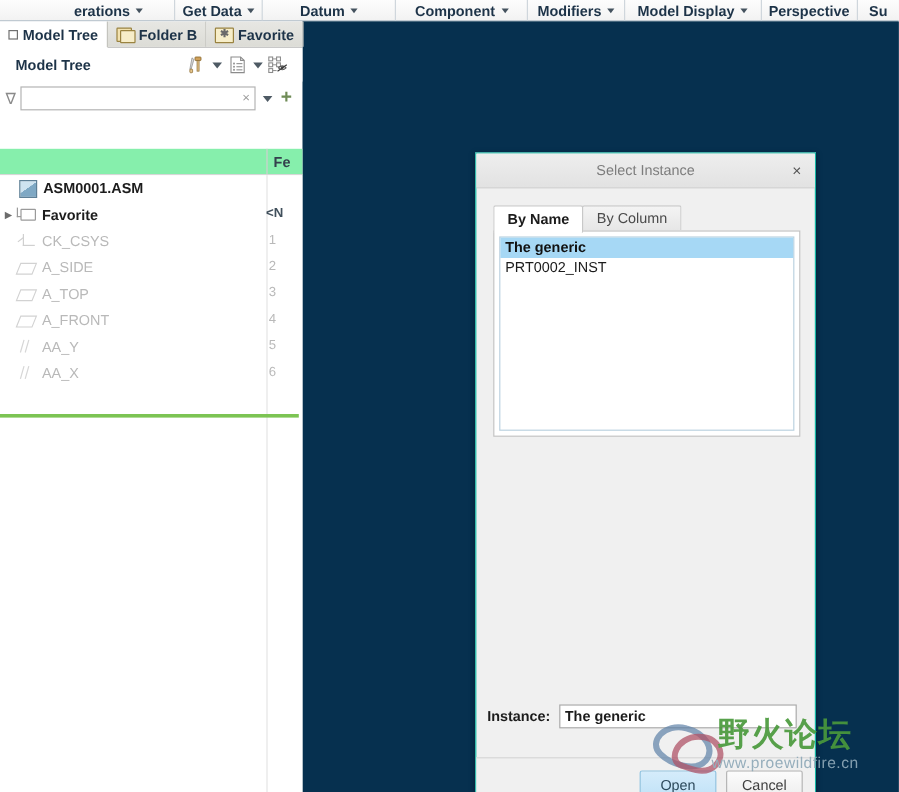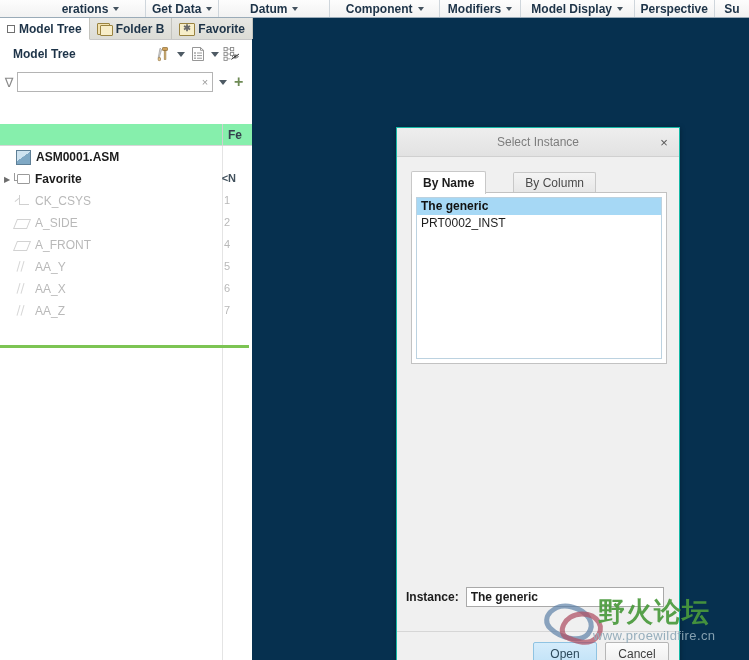--- a/index.html
+++ b/index.html
@@ -287,21 +287,21 @@
   }
   .dlg-close {
     position: absolute; right: 6px; top: 5px;
     width: 18px; height: 18px;
     display: flex; align-items: center; justify-content: center;
     font-size: 13px; color: #555; cursor: default;
   }
 
   .dtabs {
     position: absolute; left: 14px; top: 43px;
-    display: flex; align-items: center; gap: 28px;
+    display: flex; align-items: flex-start;
   }
   .dtab {
     height: 20px; padding: 0 11px;
     display: flex; align-items: center;
     font-size: 12px; color: #4a4a4a;
     background: linear-gradient(#f4f4f4,#e6e6e6);
     border: 1px solid #c8c8c8; border-bottom: none;
     border-radius: 2px 2px 0 0;
     margin-right: -1px;
     cursor: default;
@@ -554,20 +554,28 @@
 
       <div class="tree-row dim">
         <span class="expander"></span>
         <span class="ic ic-plane">
             <span class="p"></span>
           </span>
         <span class="tlabel">A_SIDE</span>
         <span class="num">2</span>
       </div>
 
+      <div class="tree-row dim">
+        <span class="expander"></span>
+        <span class="ic ic-plane">
+            <span class="p"></span>
+          </span>
+        <span class="tlabel">A_TOP</span>
+        <span class="num">3</span>
+      </div>
 
       <div class="tree-row dim">
         <span class="expander"></span>
         <span class="ic ic-plane">
             <span class="p"></span>
           </span>
         <span class="tlabel">A_FRONT</span>
         <span class="num">4</span>
       </div>
 
@@ -584,29 +592,20 @@
       <div class="tree-row dim">
         <span class="expander"></span>
         <span class="ic ic-axis">
             <span class="l1"></span>
             <span class="l2"></span>
           </span>
         <span class="tlabel">AA_X</span>
         <span class="num">6</span>
       </div>
 
-      <div class="tree-row dim">
-        <span class="expander"></span>
-        <span class="ic ic-axis">
-            <span class="l1"></span>
-            <span class="l2"></span>
-          </span>
-        <span class="tlabel">AA_Z</span>
-        <span class="num">7</span>
-      </div>
 
       <div class="insert-line" style="top:199px"></div>
     </div>
   </div>
 
   <div class="dialog">
     <div class="dlg-title">
       <span class="t">Select Instance</span>
       <span class="dlg-close">×</span>
     </div>

